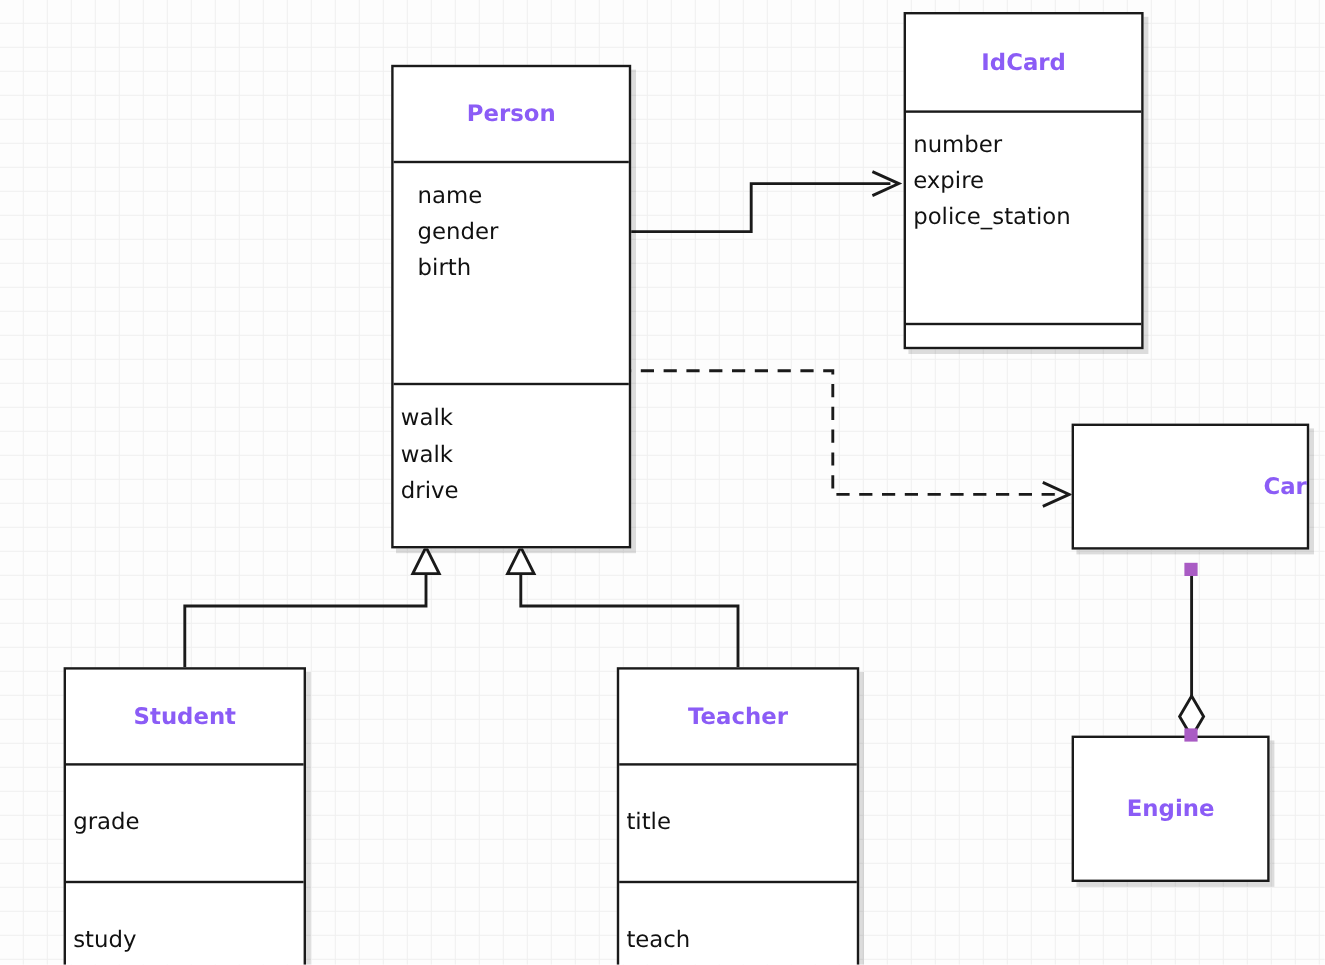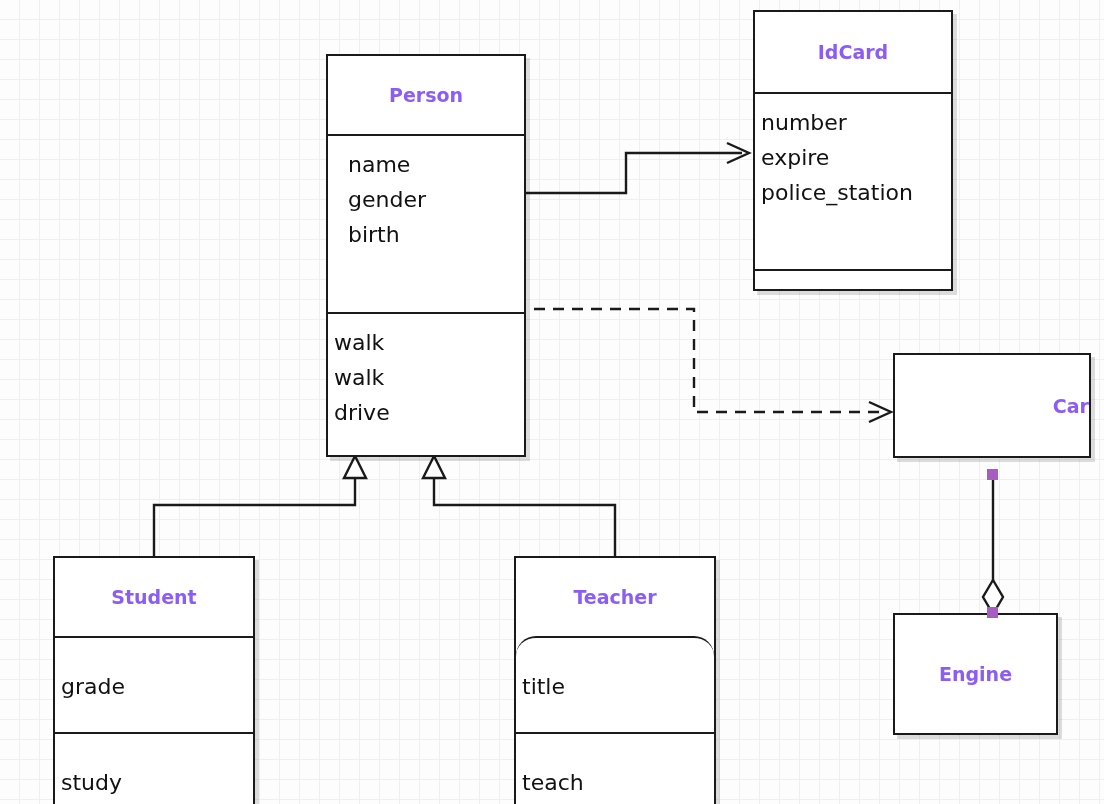--- a/index.html
+++ b/index.html
@@ -48,21 +48,21 @@
     text-align: center;
     display: flex;
     align-items: center;
     justify-content: center;
     flex: none;
   }
   .uml-compartment {
     box-sizing: border-box;
     border-top: 2px solid #1a1a1a;
     padding: 12px 0 0 6px;
-    font-size: 22px;
+    font-size: 19px;
     color: #111111;
     line-height: 1.58;
     flex: 1 1 auto;
     overflow: hidden;
   }
   .uml-compartment.tight { padding-top: 32px; }
   .attr-line { white-space: nowrap; }
   .uml-compartment.empty { padding: 0; }
 
   
@@ -138,21 +138,21 @@
     <div class="uml-compartment tight" style="height:80px;">
       <div class="attr-line">grade</div>
     </div>
     <div class="uml-compartment tight">
       <div class="attr-line">study</div>
     </div>
   </div>
 
   <div class="uml-class" style="left:514px; top:556px; width:202px; height:262px;">
     <div class="uml-name" style="height:78px;">Teacher</div>
-    <div class="uml-compartment tight" style="height:80px;border-radius:20px;">
+    <div class="uml-compartment tight" style="height:80px;">
       <div class="attr-line">title</div>
     </div>
     <div class="uml-compartment tight">
       <div class="attr-line">teach</div>
     </div>
   </div>
 
   <div class="uml-class" style="left:893px; top:353px; width:198px; height:105px;align-items:flex-end;">
     <div class="uml-name" style="height:100%;">Car</div>
   </div>

